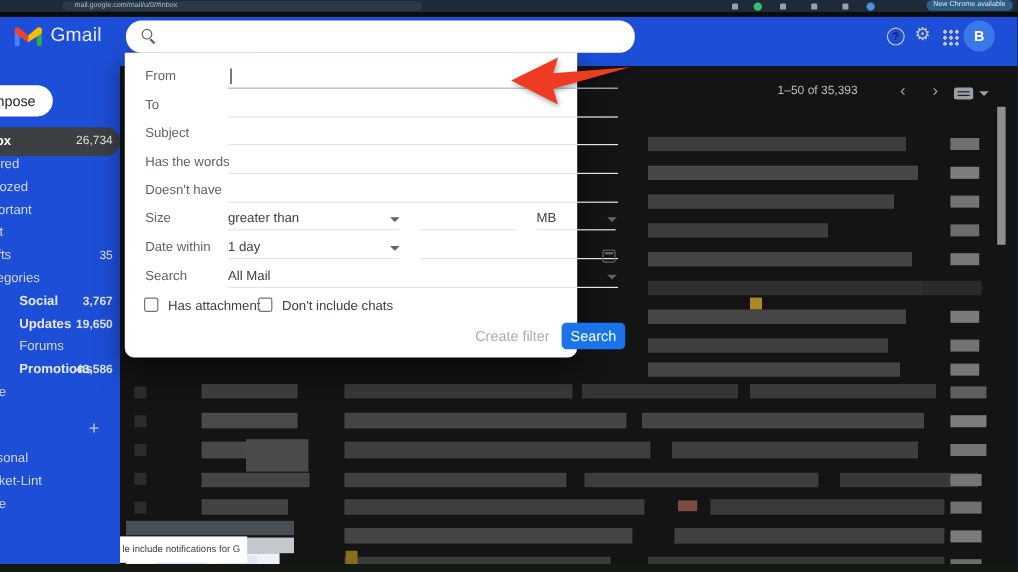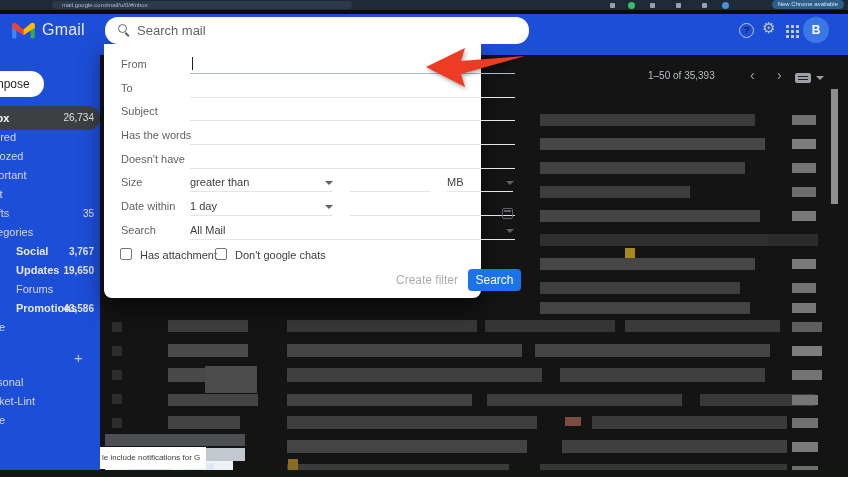--- a/index.html
+++ b/index.html
@@ -222,21 +222,20 @@
     <div id="sidebar-labels">
         <div class="sb-item" style="top: 318px;"><span class="sb-label">Personal</span></div>
         <div class="sb-item" style="top: 337px;"><span class="sb-label">Pocket-Lint</span></div>
         <div class="sb-item" style="top: 356px;"><span class="sb-label">More</span></div>
       </div>
   </div>
 </div>
 
 <div class="abs" id="search-bar">
   <span id="search-icon"></span>
-  <span id="search-placeholder">Search mail</span>
 </div>
 
 <div class="abs" id="filter-panel">
 
   <span class="fp-label" style="top:14px">From</span>
   <div class="fp-line" style="left:86px;width:325px;top:29px;background:#a9bccb"></div>
   <div id="from-cursor"></div>
 
   <span class="fp-label" style="top:38px">To</span>
   <div class="fp-line" style="left:86px;width:325px;top:53px"></div>
@@ -267,21 +266,21 @@
   <div id="cal-icon"></div>
 
   <span class="fp-label" style="top:180px">Search</span>
   <span class="fp-value" style="left:86px;top:180px">All Mail</span>
   <span class="caret" style="left:402px;top:185px"></span>
   <div class="fp-line" style="left:86px;width:325px;top:195px"></div>
 
   <span class="fp-checkbox" style="left:16px;top:204px"></span>
   <span class="cb-label" style="left:36px;top:205px">Has attachment</span>
   <span class="fp-checkbox" style="left:111px;top:204px"></span>
-  <span class="cb-label" style="left:131px;top:205px">Don't google chats</span>
+  <span class="cb-label" style="left:131px;top:205px">Don't include chats</span>
 
   <div id="create-filter-btn">Create filter</div>
   <div id="search-btn">Search</div>
 </div>
 
 <svg class="abs" id="red-arrow" width="110" height="44" viewBox="0 0 110 44">
   <polygon points="7,21 46,2 42,15 106,10 42,28 46,41" fill="#ee3b23"></polygon>
 </svg>
 
 <div class="abs" id="bottom-strip"></div>

